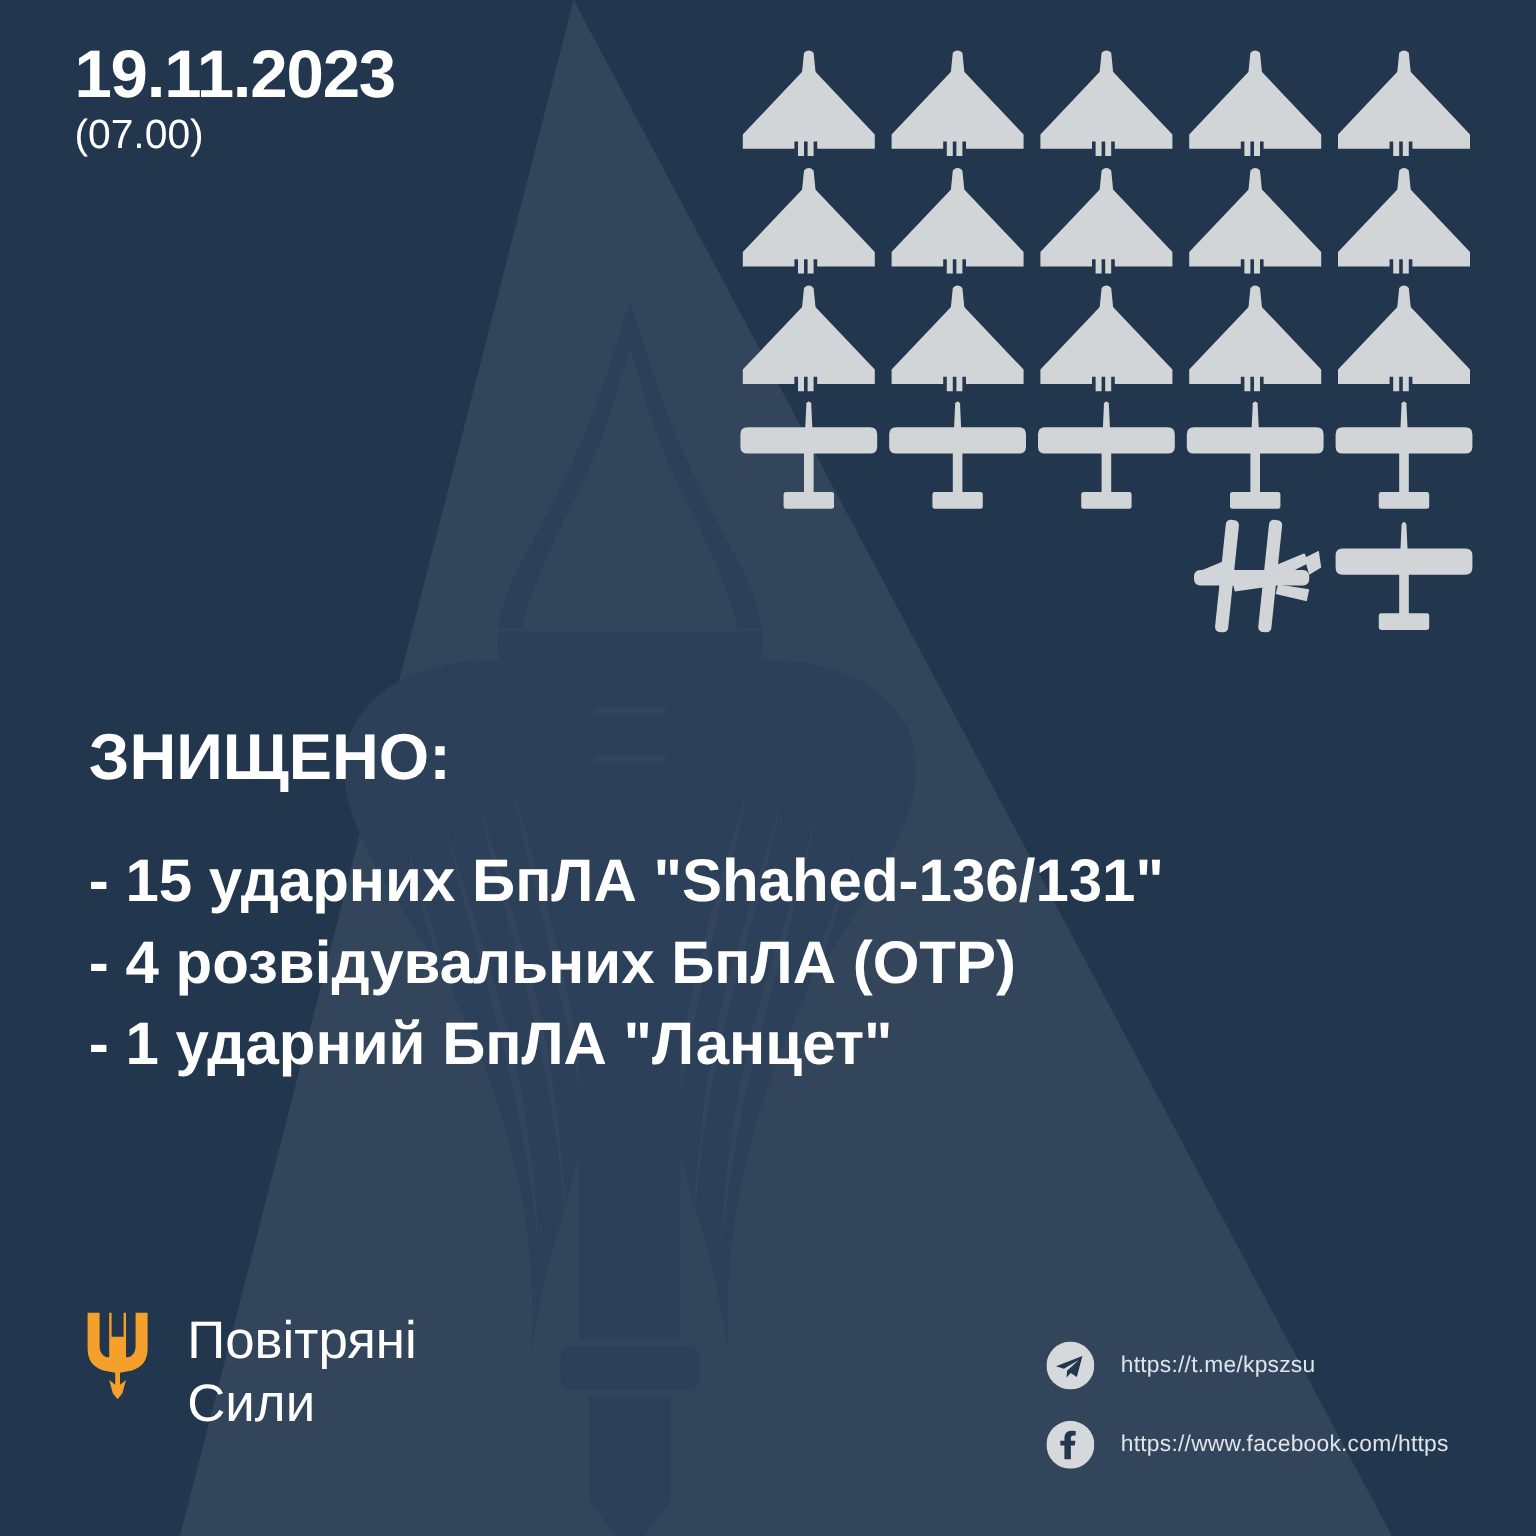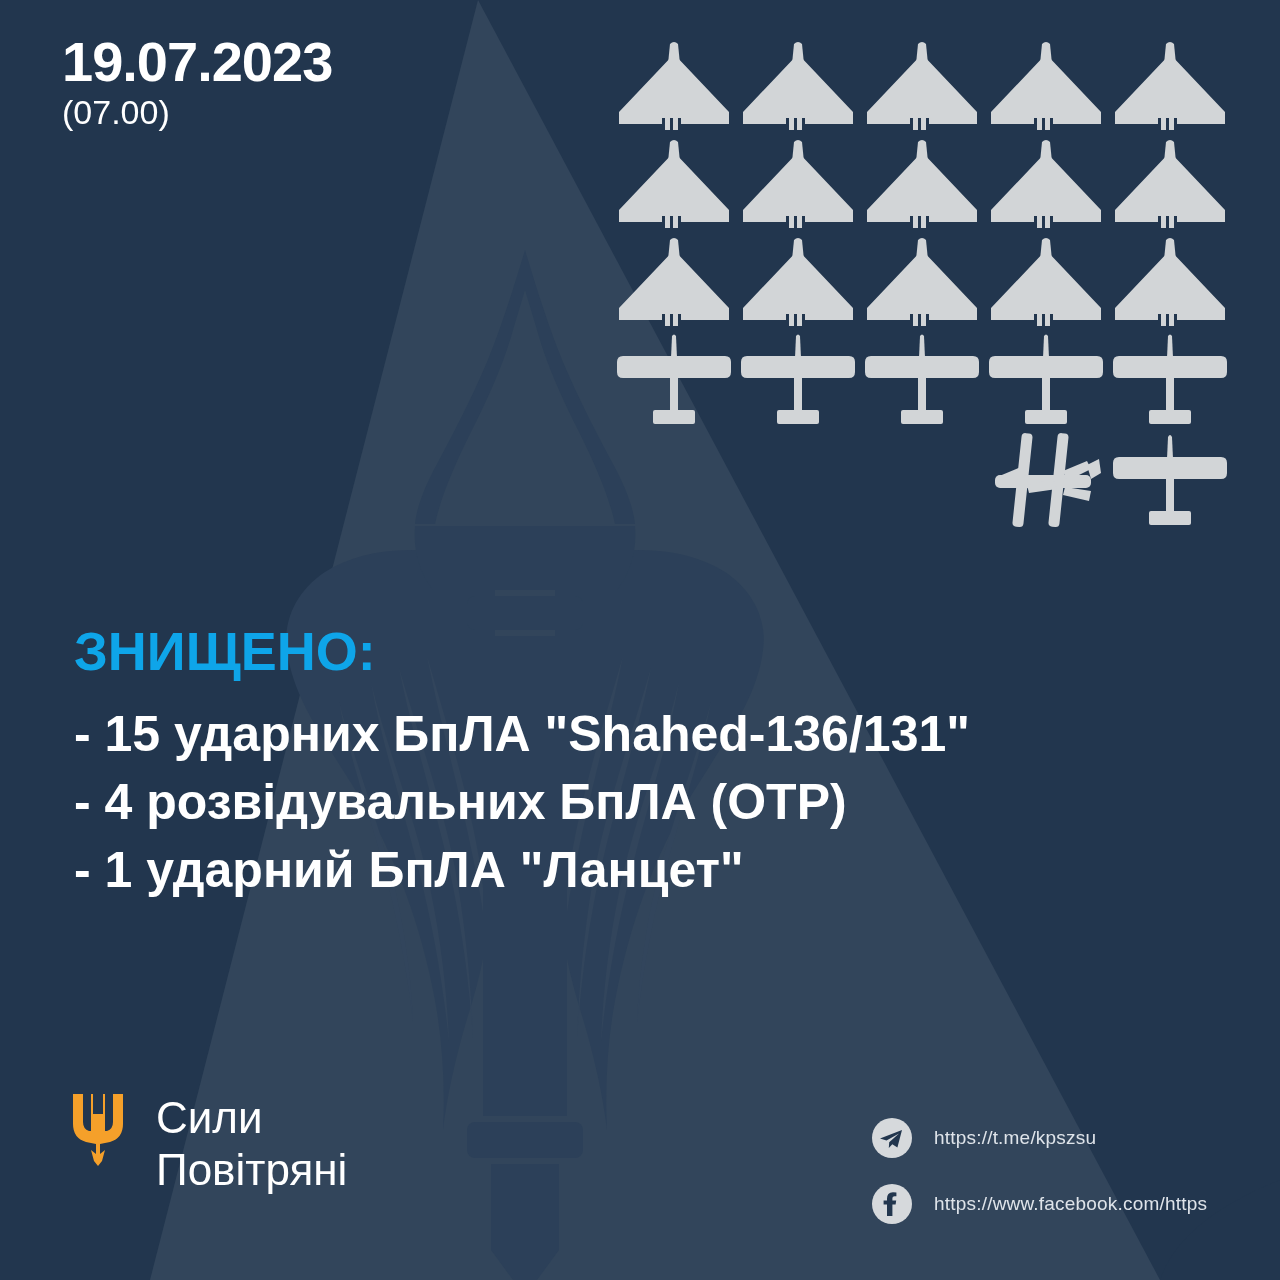--- a/index.html
+++ b/index.html
@@ -78,25 +78,25 @@
     display: flex;
     justify-content: center;
     align-items: flex-end;
   }
   .cell svg { display: block; }
 
   
   .headline {
     position: absolute;
     left: 74px;
-    top: 620px;
+    top: 600px;
     font-size: 54px;
     font-weight: bold;
     letter-spacing: 0px;
-    color: #0ea5e9;
+    color: #ffffff;
   }
   .list {
     position: absolute;
     left: 74px;
     top: 700px;
     width: 1140px;
   }
   .list-item {
     font-size: 50px;
     font-weight: bold;
@@ -208,21 +208,21 @@
         <rect x="308" y="386" width="84" height="480"></rect>
 
         <rect x="292" y="872" width="116" height="36" rx="8"></rect>
         <rect x="316" y="914" width="68" height="86"></rect>
         <path d="M316,1000 L384,1000 L362,1030 L338,1030 Z"></path>
       </g>
     </svg>
   </div>
 
   <div class="date-block">
-    <div class="date-main">19.07.2023</div>
+    <div class="date-main">19.11.2023</div>
     <div class="date-time">(07.00)</div>
   </div>
 
   <div class="icon-field">
 
     <div class="icon-row row-shahed">
       <div class="cell">
         <svg width="118" height="92" viewBox="0 0 118 92">
             <g fill="#d2d5d7">
               <path d="M55,4 q4,-4 8,0 l2,20 L59,30 L53,24 Z"></path>
@@ -439,22 +439,22 @@
     <div class="list-item">- 1 ударний БпЛА "Ланцет"</div>
   </div>
 
   <div class="brand">
     <svg class="brand-mark" viewBox="0 0 52 74">
       <g fill="#f5a02a">
         <path d="M1,2 L11,2 L11,30 Q11,37 17,39 L19,39 L19,2 L21,2 L21,22 L31,22 L31,2 L33,2 L33,39 L35,39 Q41,37 41,30 L41,2 L51,2 L51,32 Q51,46 38,50 L28,52 L28,62 L33,58 L30,69 L26,74 L22,69 L19,58 L24,62 L24,52 L14,50 Q1,46 1,32 Z"></path>
       </g>
     </svg>
     <div class="brand-text">
+      <div>Повітряні</div>
       <div>Сили</div>
-      <div>Повітряні</div>
     </div>
   </div>
 
   <div class="socials">
     <div class="social-row">
       <svg class="social-badge" viewBox="0 0 40 40">
         <circle cx="20" cy="20" r="20" fill="#d6d9dc"></circle>
         <path d="M30,12 L8,20.5 L14.5,22.6 L27,15.4 L17.2,24.2 L16.8,30 L20.3,26.2 L25.4,29.4 Z" fill="#22364e"></path>
       </svg>
       <span class="social-url">https://t.me/kpszsu</span>

